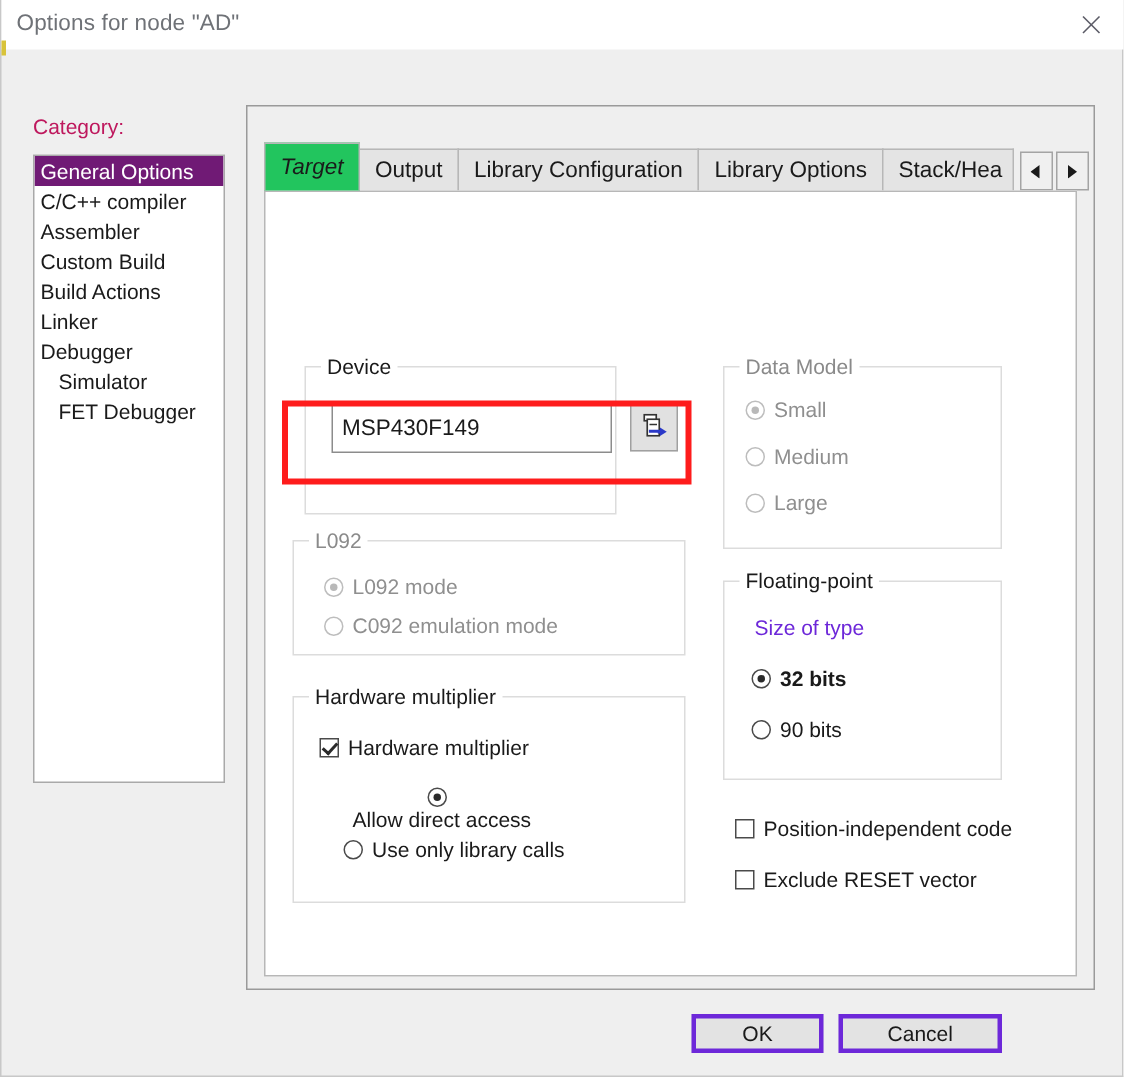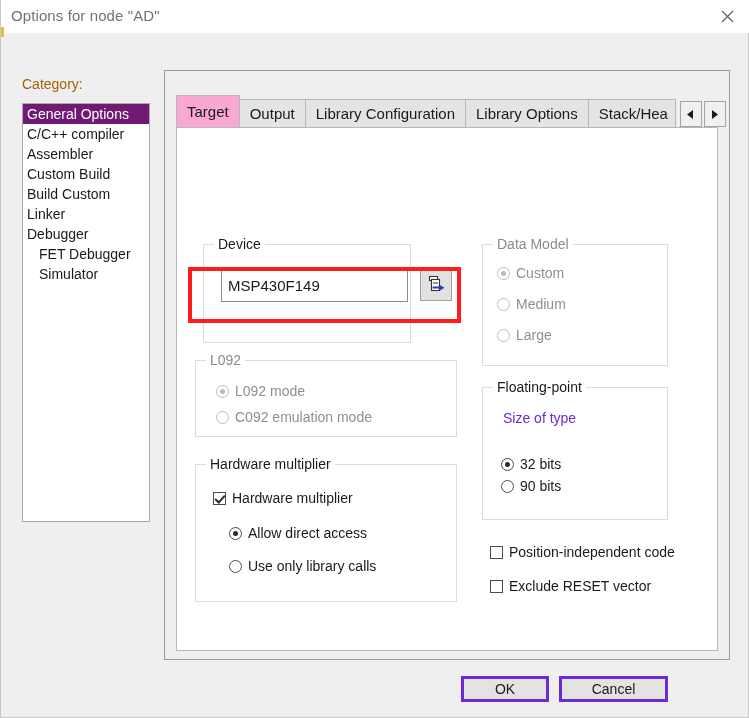--- a/index.html
+++ b/index.html
@@ -62,21 +62,21 @@
     left: 0; top: 27px;
     width: 3px; height: 10px;
     background: #d8c33a;
   }
 
   
   .category-label {
     position: absolute;
     left: 21px; top: 76px;
     font-size: 14px;
-    color: #a16207;
+    color: #be185d;
   }
   .category-list {
     position: absolute;
     left: 21px; top: 103px;
     width: 128px; height: 419px;
     background: #ffffff;
     border: 1px solid #a9a9a9;
     box-sizing: border-box;
     overflow: hidden;
   }
@@ -119,26 +119,27 @@
     color: #1a1a1a;
     background: #e4e4e4;
     border: 1px solid #b7b7b7;
     border-bottom: none;
     margin-right: -1px;
     box-sizing: border-box;
     white-space: nowrap;
     cursor: default;
   }
   .tab.active {
-    background: #f9a8d4;
+    background: #22c55e;
     height: 32px;
     line-height: 32px;
     border-color: #b7b7b7;
     position: relative;
     z-index: 3;
+    font-style: italic;
   }
   .tab.clipped {
     overflow: hidden;
     max-width: 88px;
   }
   .tab-arrows {
     display: flex;
     margin-left: 3px;
     align-items: flex-end;
   }
@@ -302,25 +303,25 @@
       </svg>
     </div>
   </div>
 
   <div class="category-label">Category:</div>
   <div class="category-list">
     <div class="cat-item selected">General Options</div>
     <div class="cat-item">C/C++ compiler</div>
     <div class="cat-item">Assembler</div>
     <div class="cat-item">Custom Build</div>
-    <div class="cat-item">Build Custom</div>
+    <div class="cat-item">Build Actions</div>
     <div class="cat-item">Linker</div>
     <div class="cat-item">Debugger</div>
+    <div class="cat-item indent">Simulator</div>
     <div class="cat-item indent">FET Debugger</div>
-    <div class="cat-item indent">Simulator</div>
   </div>
 
   <div class="right-panel"></div>
 
   <div class="tabstrip" style="left:175px;">
     <div class="tab active">Target</div>
     <div class="tab">Output</div>
     <div class="tab">Library Configuration</div>
     <div class="tab">Library Options</div>
     <div class="tab clipped">Stack/Hea</div>
@@ -366,50 +367,50 @@
         <span class="lbl">C092 emulation mode</span>
       </div>
     </div>
 
     <div class="groupbox" style="left:18px; top:336px; width:262px; height:138px;">
       <div class="gb-title">Hardware multiplier</div>
       <div class="ctl" style="left:17px; top:25px;">
         <span class="checkbox on"></span>
         <span class="lbl">Hardware multiplier</span>
       </div>
-      <div class="ctl" style="left:33px; top:60px;">
+      <div class="ctl" style="left:33px; top:60px;flex-direction:column;">
         <span class="radio on"></span>
         <span class="lbl">Allow direct access</span>
       </div>
       <div class="ctl" style="left:33px; top:93px;">
         <span class="radio"></span>
         <span class="lbl">Use only library calls</span>
       </div>
     </div>
 
     <div class="groupbox disabled" style="left:305px; top:116px; width:186px; height:122px;">
       <div class="gb-title">Data Model</div>
       <div class="ctl dim" style="left:14px; top:20px;">
         <span class="radio on dim"></span>
-        <span class="lbl">Custom</span>
+        <span class="lbl">Small</span>
       </div>
       <div class="ctl dim" style="left:14px; top:51px;">
         <span class="radio dim"></span>
         <span class="lbl">Medium</span>
       </div>
       <div class="ctl dim" style="left:14px; top:82px;">
         <span class="radio dim"></span>
         <span class="lbl">Large</span>
       </div>
     </div>
 
     <div class="groupbox" style="left:305px; top:259px; width:186px; height:133px;">
       <div class="gb-title">Floating-point</div>
       <div class="plain-label" style="left:20px; top:22px;">Size of type</div>
-      <div class="ctl" style="left:18px; top:68px;">
+      <div class="ctl" style="left:18px; top:56px;font-weight:bold;">
         <span class="radio on"></span>
         <span class="lbl">32 bits</span>
       </div>
       <div class="ctl" style="left:18px; top:90px;">
         <span class="radio"></span>
         <span class="lbl">90 bits</span>
       </div>
     </div>
 
     <div class="ctl" style="left:313px; top:416px;">

